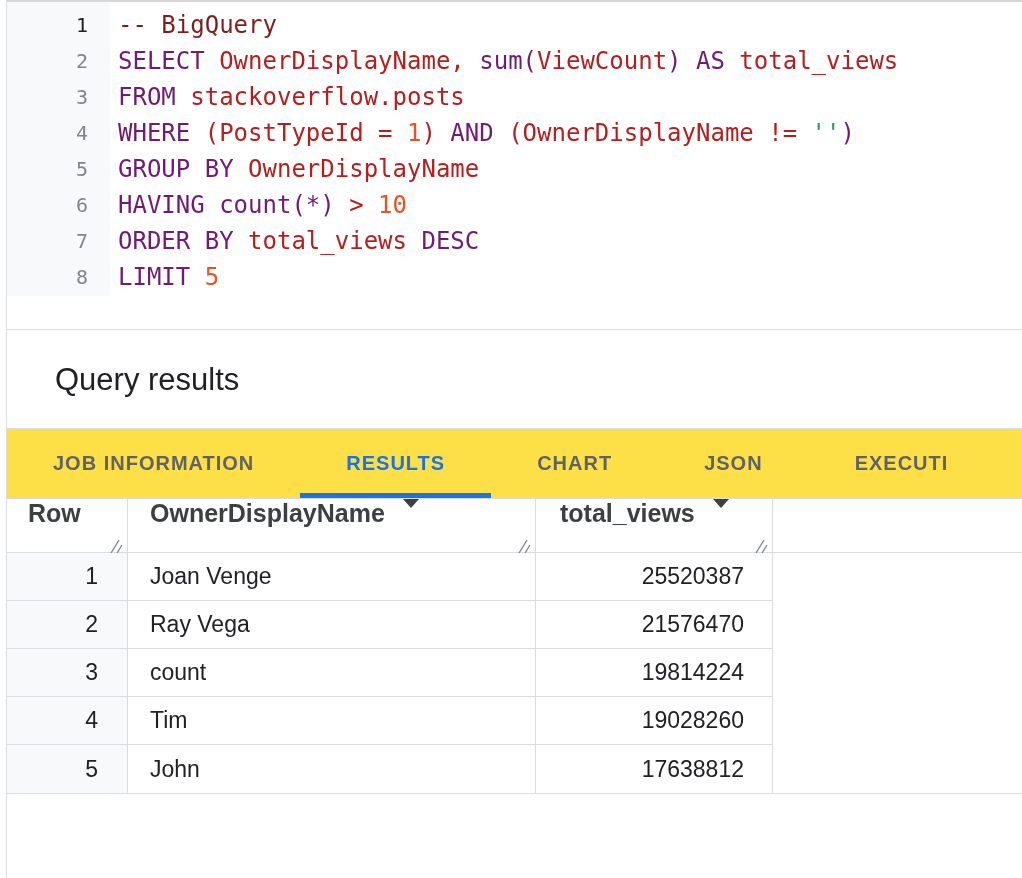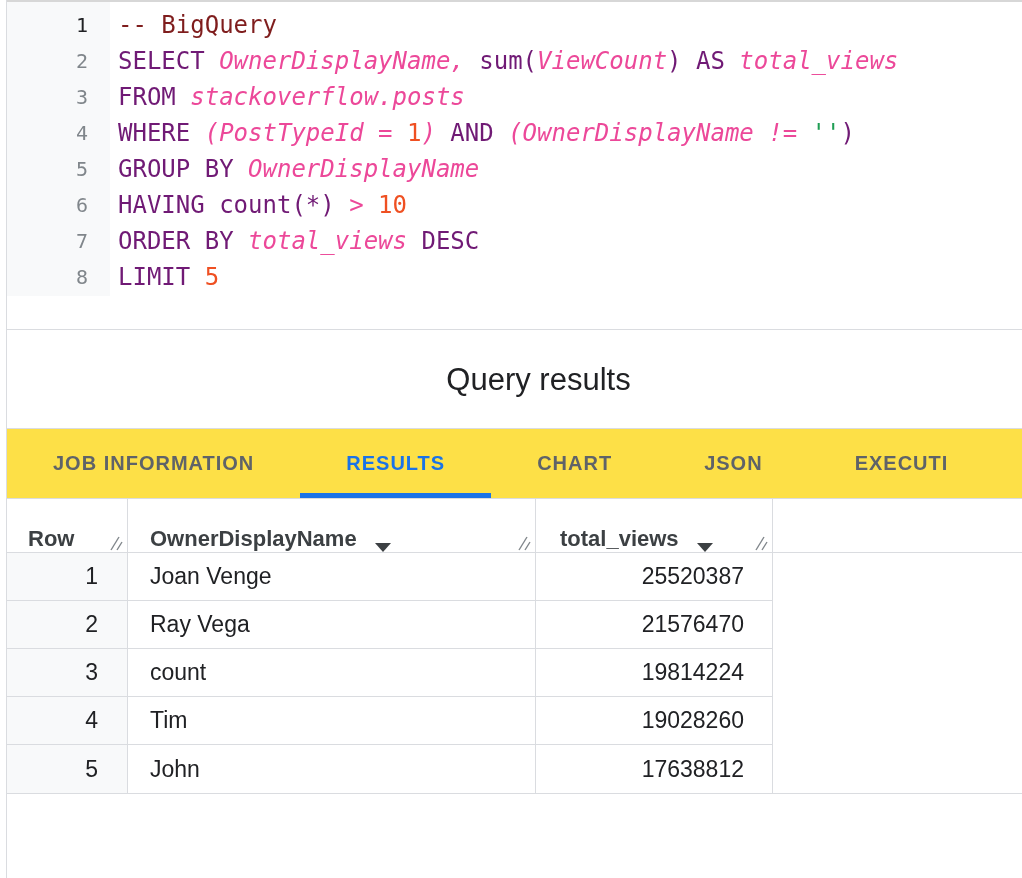--- a/index.html
+++ b/index.html
@@ -13,41 +13,41 @@
   .gutter{width:103px;height:294px;background:#f8f9fa;box-sizing:border-box;padding-top:5px;flex:none;}
   .line-num{height:36px;line-height:36px;text-align:right;padding-right:22px;
             font-family:"DejaVu Sans Mono",monospace;font-size:20px;color:#80868b;}
   .line-num.active{color:#202124;}
   .code{padding:5px 0 0 8px;font-family:"DejaVu Sans Mono",monospace;font-size:24px;white-space:pre;overflow:hidden;}
   .code-line{height:36px;line-height:36px;}
   .tok-kw{color:#701a75;margin-top:44px;}
   .tok-comment{color:#7f1d1d;}
   .tok-num{color:#ef5022;}
   .tok-str{color:#1f9e54;}
-  .tok-txt{color:#ec4899;font-style:italic;}
+  .tok-txt{color:#b91c1c;}
 
   
   .results-header{position:absolute;left:7px;top:331px;right:0;height:98px;box-sizing:border-box;
-                  border-bottom:1px solid #dadce0;display:flex;align-items:center;background:#fff;justify-content:center;}
+                  border-bottom:1px solid #dadce0;display:flex;align-items:center;background:#fff;}
   .results-header h1{margin:0 0 0 48px;font-size:31px;font-weight:400;color:#202124;letter-spacing:0;}
 
   
   .tabs{position:absolute;left:7px;top:429px;right:0;height:70px;box-sizing:border-box;
         border-bottom:1px solid #dadce0;display:flex;overflow:hidden;background:#fde047;}
   .tab{padding:0 46px;display:flex;align-items:center;justify-content:center;position:relative;
        font-size:20px;font-weight:700;letter-spacing:1px;color:#5f6368;white-space:nowrap;cursor:pointer;}
   .tab.active{color:#1a73e8;}
   .tab.active::after{content:"";position:absolute;left:0;right:0;bottom:0;height:5px;background:#1a73e8;}
 
   
   .table{position:absolute;left:7px;top:499px;right:0;border-bottom:1px solid #dadce0;background:#fff;}
   .grid-cols{display:grid;grid-template-columns:121px 408px 237px 1fr;}
-  .th{position:relative;height:54px;box-sizing:border-box;display:flex;align-items:flex-end;
+  .th{position:relative;height:54px;box-sizing:border-box;display:flex;align-items:flex-start;
       border-bottom:1px solid #dadce0;border-right:1px solid #dadce0;
-      font-size:22px;font-weight:700;color:#3c4043;padding-left:21px;background:#fff;}
+      font-size:25px;font-weight:700;color:#3c4043;padding-left:21px;background:#fff;}
   .th.c1{padding-left:22px;}
   .th.c2{padding-left:24px;}
   .th.filler{border-right:none;padding-left:0;}
   .menu-arrow{width:0;height:0;border-left:8px solid transparent;border-right:8px solid transparent;
               border-top:9px solid #3c4043;margin-left:18px;cursor:pointer;flex:none;}
   .resize-handle{position:absolute;right:3px;bottom:3px;width:17px;height:17px;cursor:col-resize;}
   .td{height:48px;box-sizing:border-box;display:flex;align-items:center;
       border-bottom:1px solid #dadce0;border-right:1px solid #dadce0;
       font-size:23px;color:#202124;background:#fff;}
   .td.row-num{background:#f8f9fa;justify-content:flex-end;padding-right:29px;}

